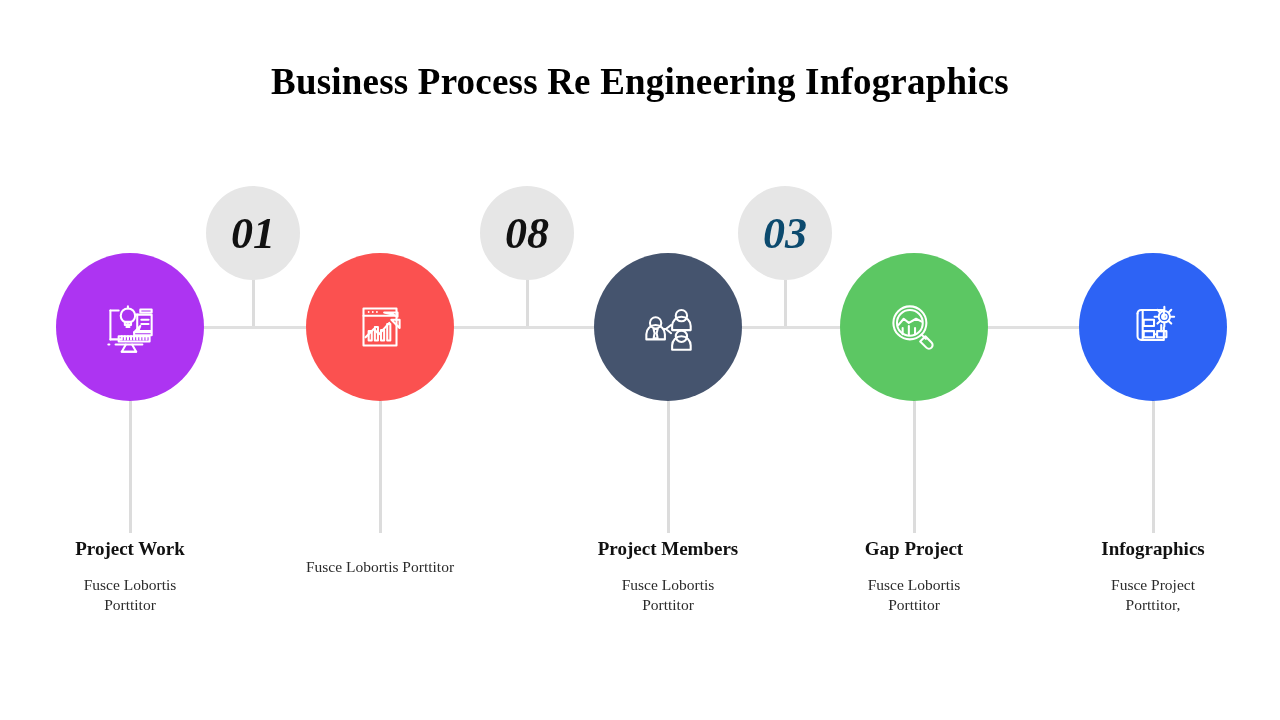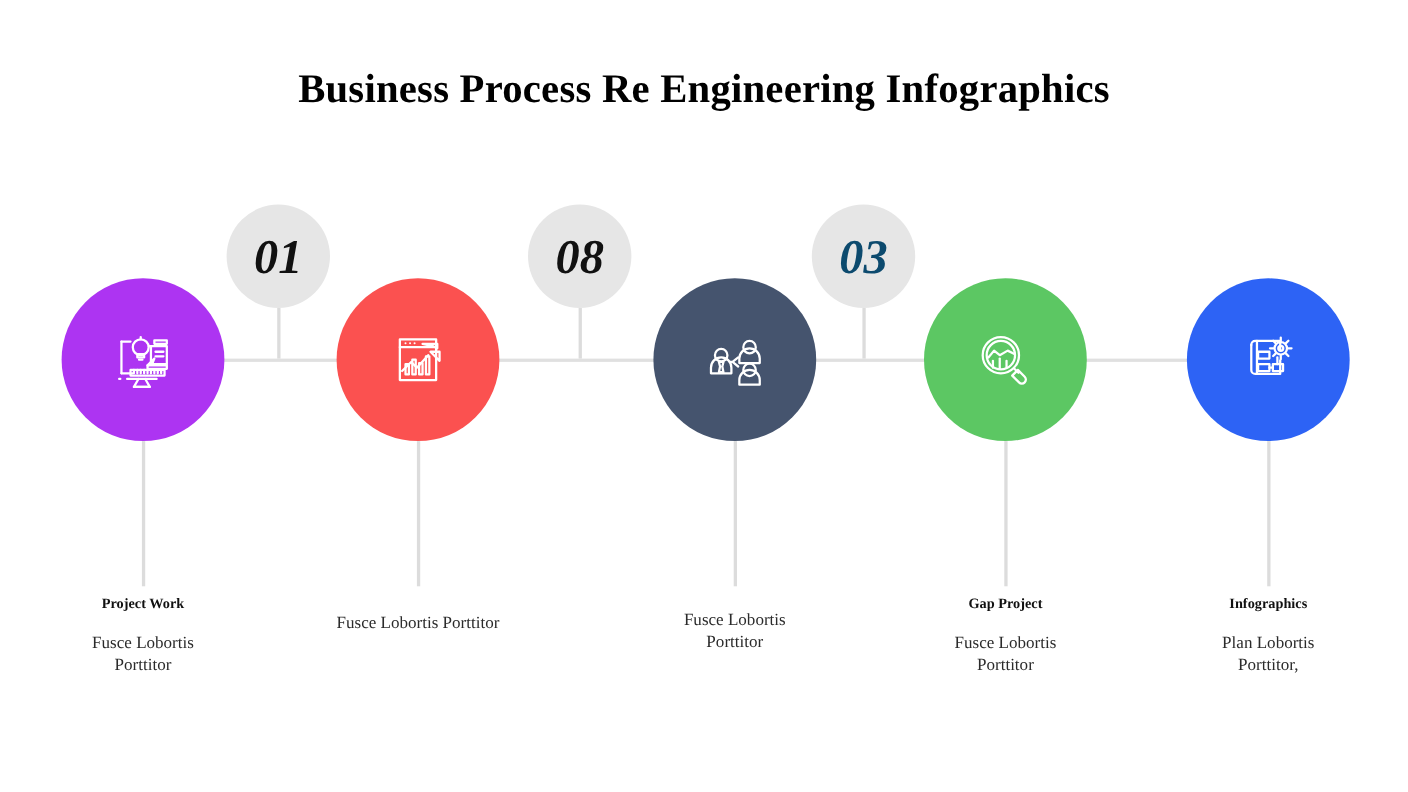--- a/index.html
+++ b/index.html
@@ -110,21 +110,21 @@
 
   
   .label-block {
     position: absolute;
     top: 538px;
     text-align: center;
   }
   .label-title {
     font-family: "Liberation Serif", "DejaVu Serif", serif;
     font-weight: bold;
-    font-size: 13px;
+    font-size: 19px;
     line-height: 21px;
     color: #111111;
     margin: 0 0 9px 0;
   }
   .label-desc {
     font-family: "Liberation Serif", "DejaVu Serif", serif;
     font-weight: normal;
     font-size: 15.5px;
     line-height: 20px;
     color: #2b2b2b;
@@ -224,20 +224,21 @@
         <path d="M36 35 v-4 a9 9 0 0 1 18 0 v4 z"></path>
         <circle cx="45" cy="41" r="5.5"></circle>
         <path d="M36 54 v-4 a9 9 0 0 1 18 0 v4 z"></path>
         <path d="M30 34 l5 -4 M30 34 l5 4 M30 34 h-2"></path>
       </svg>
     </div>
     <div class="node-stem"></div>
   </div>
 
   <div class="label-block" style="left:558px; width:220px;">
+    <div class="label-title">Project Members</div>
     <div class="label-desc" style="padding:0 44px;">Fusce Lobortis Porttitor</div>
   </div>
 
   <div class="node" style="left:840px;">
     <div class="node-circle" style="background: rgb(92, 199, 99);">
       <svg width="66" height="66" viewBox="0 0 64 64" fill="none" stroke="#ffffff" stroke-width="2" stroke-linecap="round" stroke-linejoin="round">
         <circle cx="28" cy="28" r="16"></circle>
         <circle cx="28" cy="28" r="12.5"></circle>
         <path d="M21 33 v6"></path>
         <path d="M27 31 v9"></path>
@@ -271,16 +272,16 @@
         <path d="M43 12.5 v3 M43 28.5 v3 M33.5 22 h3 M49.5 22 h3
                  M36.3 15.3 l2.1 2.1 M47.6 26.6 l2.1 2.1
                  M49.7 15.3 l-2.1 2.1 M38.4 26.6 l-2.1 2.1"></path>
       </svg>
     </div>
     <div class="node-stem"></div>
   </div>
 
   <div class="label-block" style="left:1043px; width:220px;">
     <div class="label-title">Infographics</div>
-    <div class="label-desc" style="padding:0 48px;">Plan Lobortis Porttitor,</div>
+    <div class="label-desc" style="padding:0 48px;">Fusce Project Porttitor,</div>
   </div>
 
 </div>
 
 </body></html>

